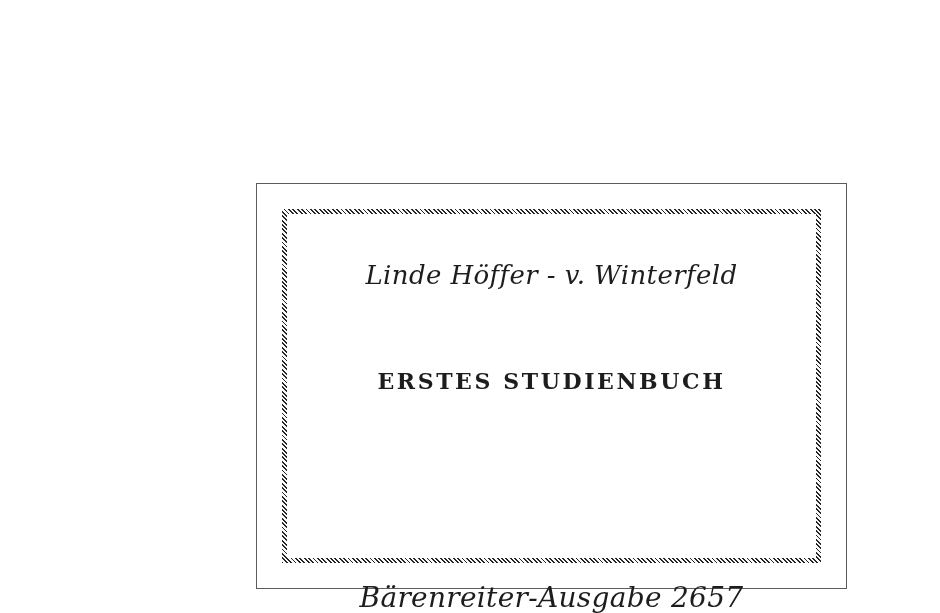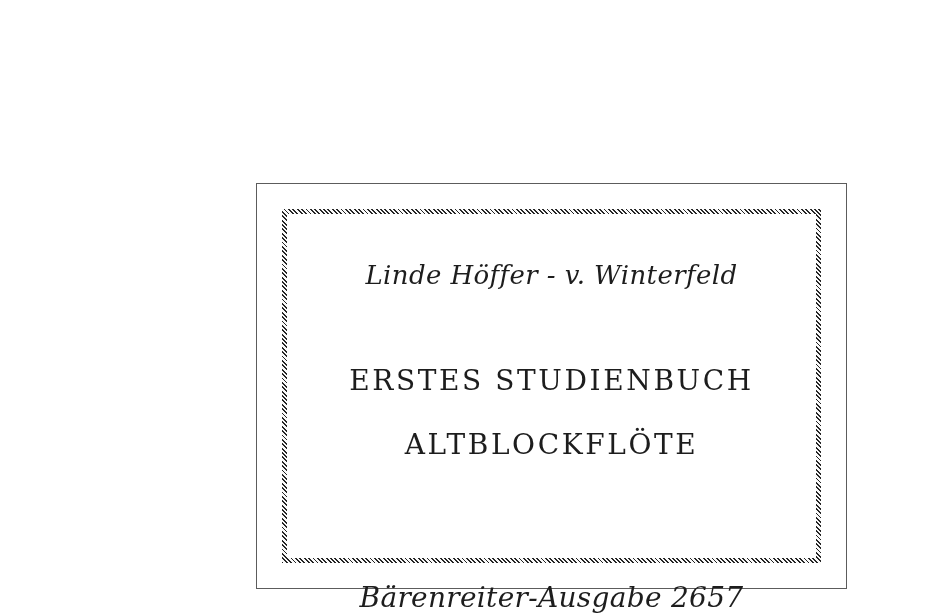--- a/index.html
+++ b/index.html
@@ -63,24 +63,24 @@
   .title-block {
     position: absolute;
     left: 0;
     right: 0;
     top: 133px;
     text-align: center;
     color: #1d1d1d;
   }
 
   .title-block .t-line {
-    font-size: 28px;
+    font-size: 22px;
     line-height: 32px;
     letter-spacing: 2.6px;
-    font-weight: normal;
+    font-weight: bold;
   }
 
   .edition {
     top: 373px;
     font-style: italic;
     font-size: 28px;
     letter-spacing: 0.3px;
   }
 </style>
 </head>
@@ -89,20 +89,19 @@
 <div class="canvas">
 
   <div class="plate">
 
     <div class="hatch-frame"></div>
 
     <div class="text-line author">Linde Höffer - v. Winterfeld</div>
 
     <div class="title-block">
       <div class="t-line">ERSTES STUDIENBUCH</div>
-      <div class="t-line">ALTBLOCKFLÖTE</div>
     </div>
 
     <div class="text-line edition">Bärenreiter-Ausgabe 2657</div>
 
   </div>
 
 </div>
 
 </body></html>

